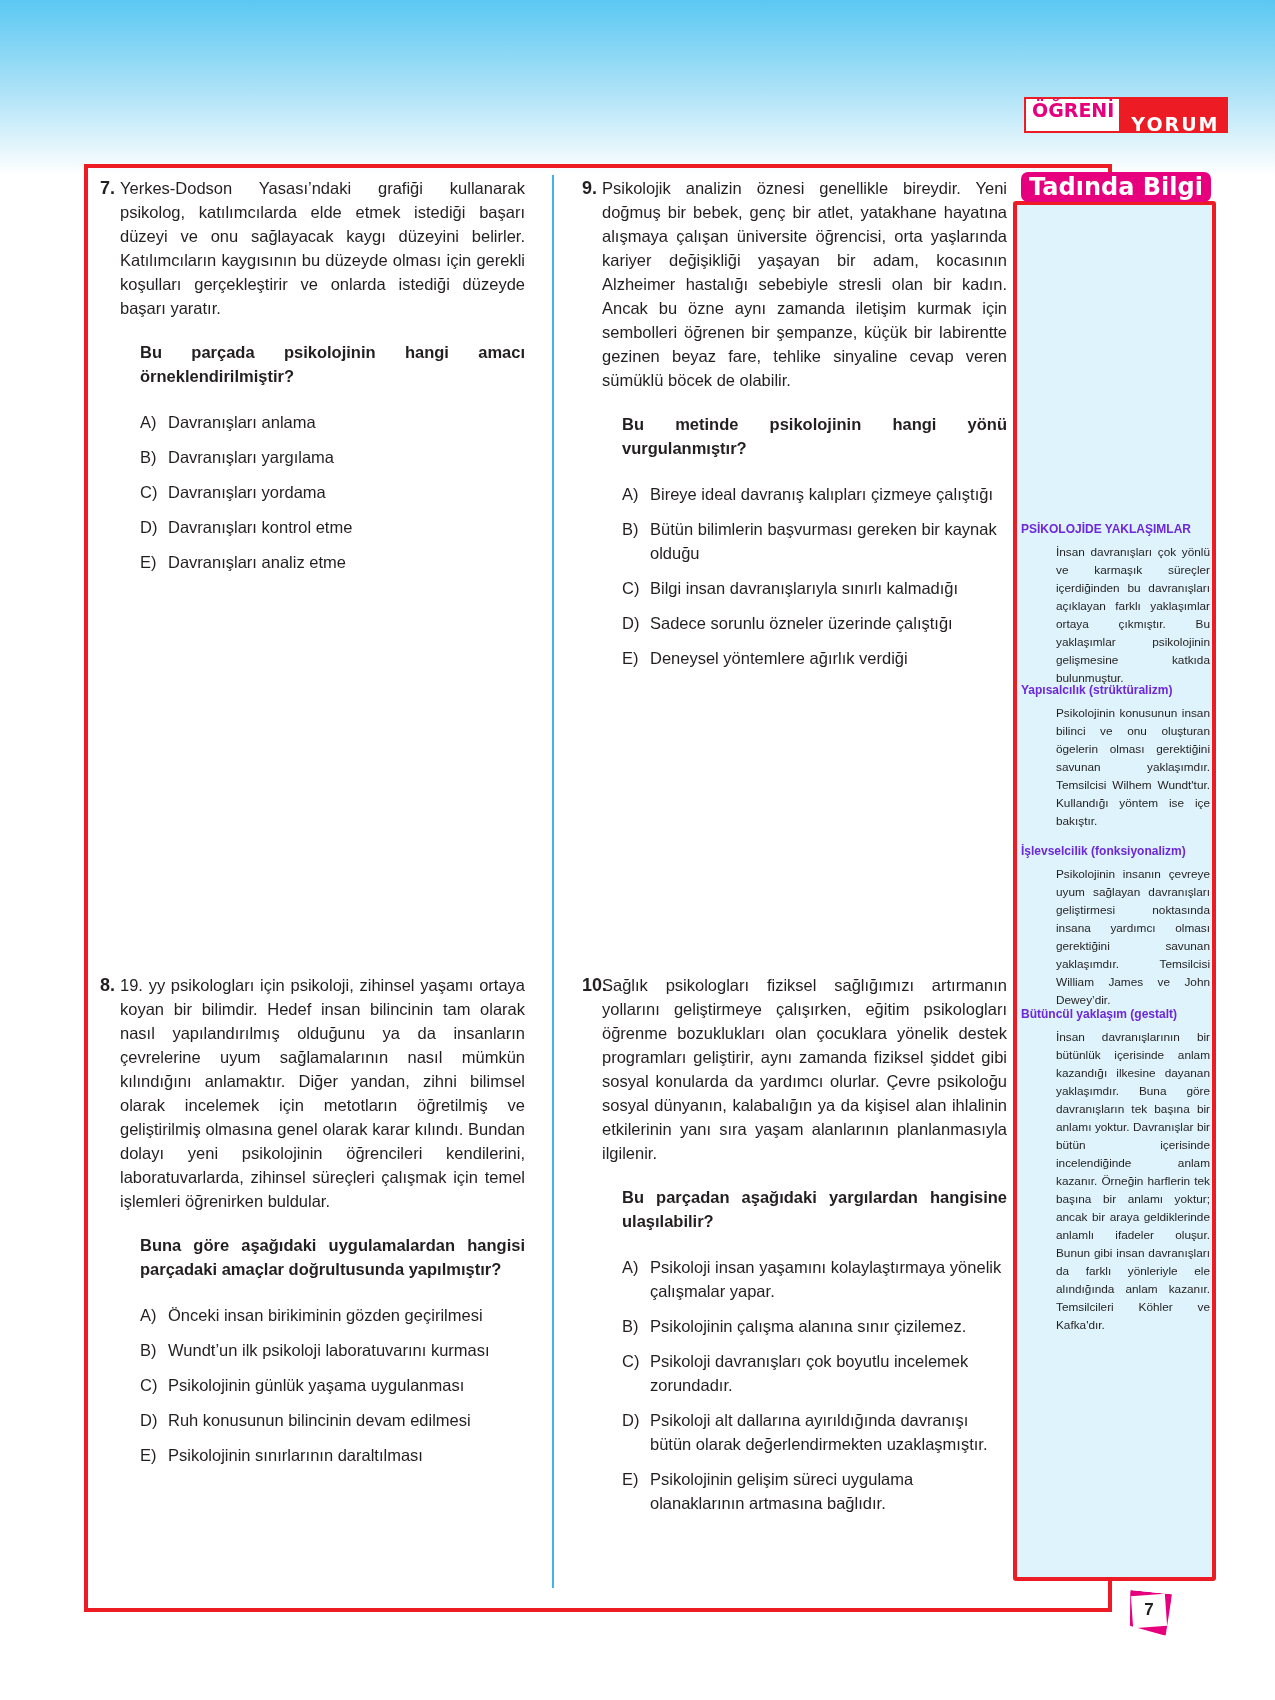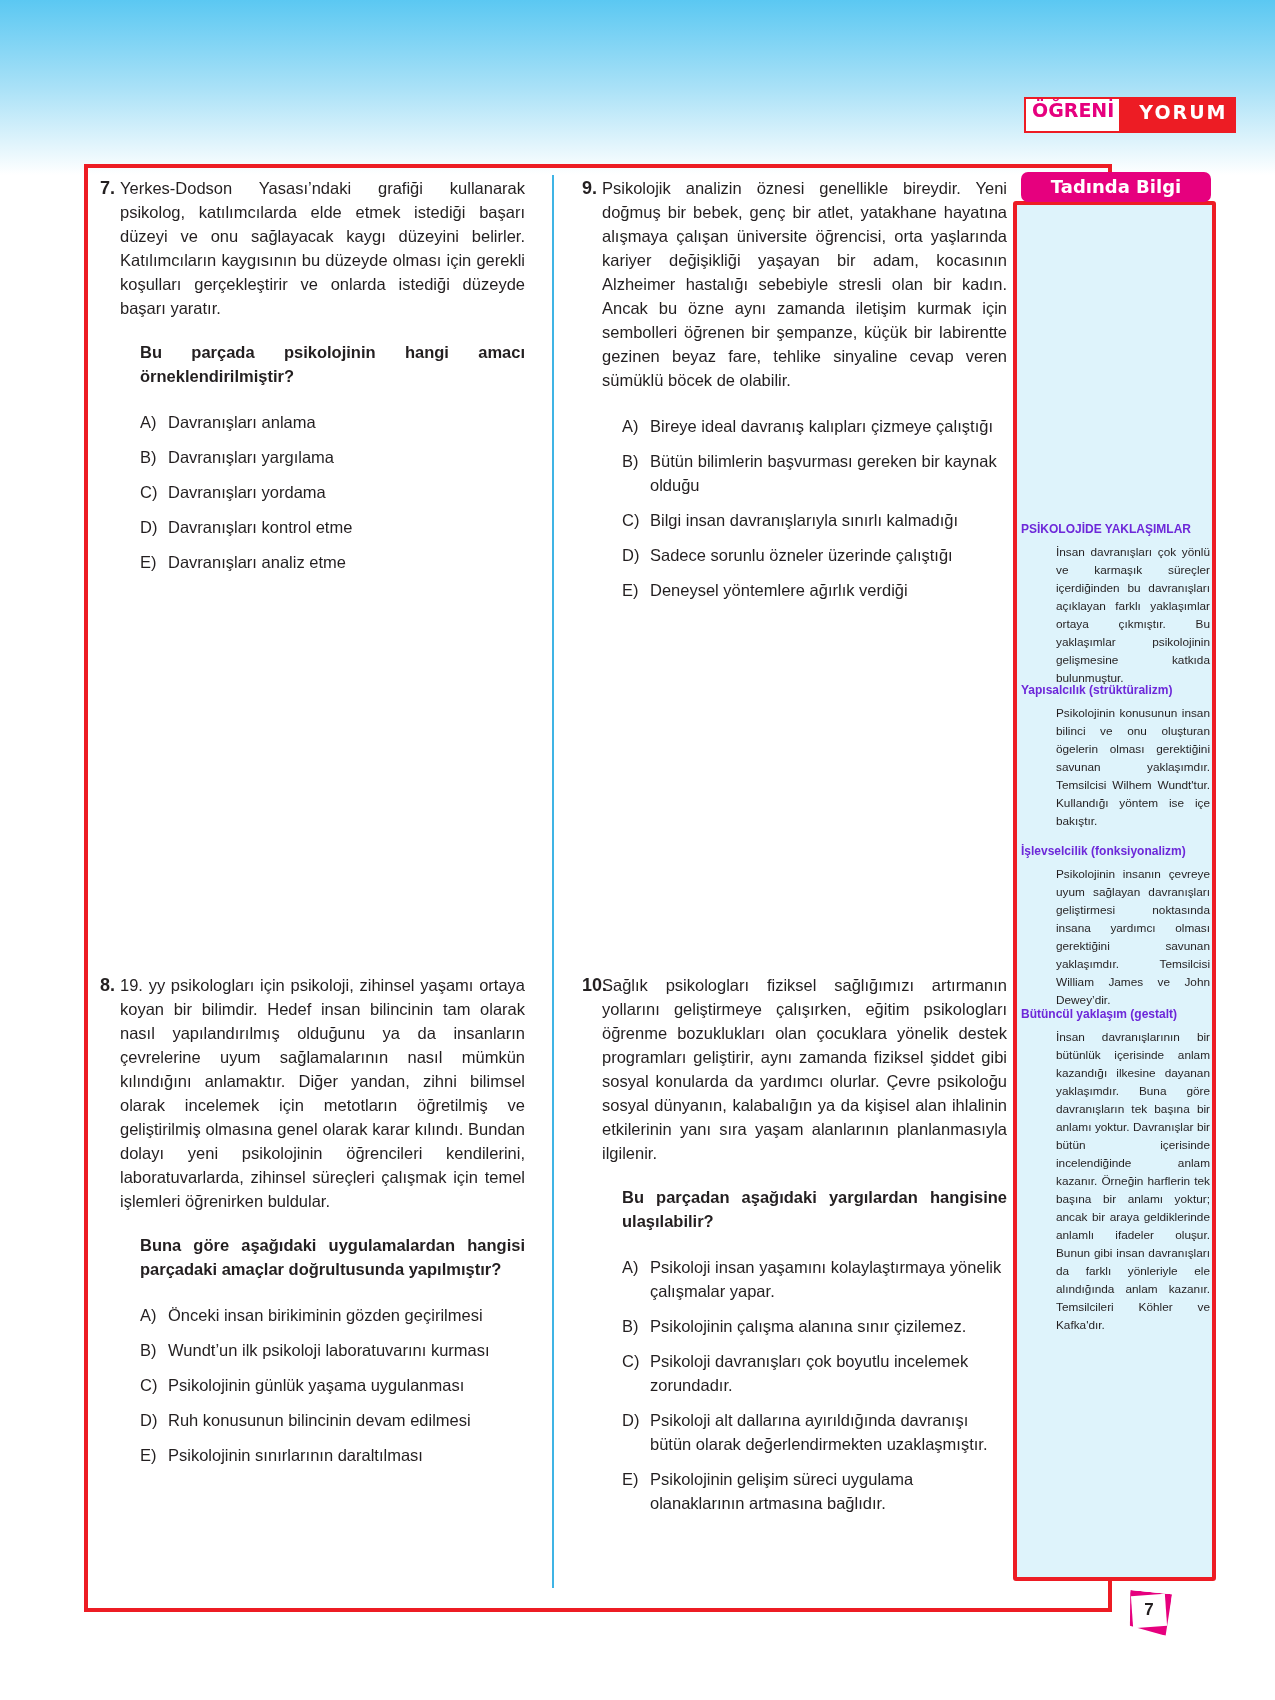--- a/index.html
+++ b/index.html
@@ -12,21 +12,21 @@
   .sky {
     position: absolute; left: 0; top: 0; width: 1275px; height: 175px;
     background: linear-gradient(to bottom, #5bc8f2 0%, #a9e1f7 50%, #ffffff 100%);
   }
   .brand {
     position: absolute; left: 1024px; top: 97px; height: 32px;
     display: flex; border: 2px solid #ed1c24; background: #ed1c24;
     font-family: "DejaVu Sans", sans-serif; font-weight: bold; font-size: 19px;
   }
   .brand .b1 { background: #fff; color: #e6007e; padding: 0 5px 0 6px; letter-spacing: 0px; }
-  .brand .b2 { color: #fff; padding: 2px 6px 0 20px; letter-spacing: 2px; }
+  .brand .b2 { color: #fff; padding: 2px 6px 0 12px; letter-spacing: 2px; margin-top: 12px; }
 
   .frame {
     position: absolute; left: 84px; top: 164px; width: 1026px; height: 1448px;
     border: 4px solid #ed1c24; border-right: none; box-sizing: border-box;
   }
   .frame-right {
     position: absolute; left: 1108px; top: 164px; width: 4px; height: 36px; background: #ed1c24;
   }
   .frame-right2 {
     position: absolute; left: 1108px; top: 1580px; width: 4px; height: 32px; background: #ed1c24;
@@ -40,21 +40,21 @@
   .q .body { margin-left: 20px; text-align: justify; }
   .q .stem { margin-left: 40px; margin-top: 20px; font-weight: bold; text-align: justify; }
   .q .opts { margin-left: 40px; margin-top: 20px; }
   .q .opt { display: flex; margin-bottom: 11px; }
   .q .opt .l { width: 28px; flex: none; }
   .q .opt .t { flex: 1; }
 
   .side-head {
     position: absolute; left: 1021px; top: 172px; width: 190px; height: 30px;
     background: #e6007e; border-radius: 7px;
-    color: #fff; font-family: "DejaVu Sans", sans-serif; font-weight: bold; font-size: 18px;
+    color: #fff; font-family: "DejaVu Sans", sans-serif; font-weight: bold; font-size: 24px;
     text-align: center; line-height: 30px;
   }
   .side {
     position: absolute; left: 1013px; top: 201px; width: 203px; height: 1380px;
     border: 4px solid #ed1c24; border-radius: 3px; background: #def3fb; box-sizing: border-box;
   }
   .side-sec { position: absolute; left: 1021px; width: 189px; font-size: 11.8px; line-height: 18px; color: #231f20; }
   .side-sec .h { color: #6d28d9; font-weight: bold; font-size: 12px; margin-bottom: 5px; }
   .side-sec .p { text-align: justify; margin-left: 35px; }
 
@@ -132,20 +132,21 @@
     <div class="opt">
         <span class="l">E)</span>
         <span class="t">Psikolojinin sınırlarının daraltılması</span>
       </div>
   </div>
 </div>
 
 <div class="q" style="left:582px; top:176px; width:425px;">
   <span class="num">9.</span>
   <div class="body">Psikolojik analizin öznesi genellikle bireydir. Yeni doğmuş bir bebek, genç bir atlet, yatakhane hayatına alışmaya çalışan üniversite öğrencisi, orta yaşlarında kariyer değişikliği yaşayan bir adam, kocasının Alzheimer hastalığı sebebiyle stresli olan bir kadın. Ancak bu özne aynı zamanda iletişim kurmak için sembolleri öğrenen bir şempanze, küçük bir labirentte gezinen beyaz fare, tehlike sinyaline cevap veren sümüklü böcek de olabilir.</div>
+  <div class="stem">Bu metinde psikolojinin hangi yönü vurgulanmıştır?</div>
   <div class="opts" style="margin-top:22px;">
     <div class="opt">
         <span class="l">A)</span>
         <span class="t">Bireye ideal davranış kalıpları çizmeye çalıştığı</span>
       </div>
     <div class="opt">
         <span class="l">B)</span>
         <span class="t">Bütün bilimlerin başvurması gereken bir kaynak olduğu</span>
       </div>
     <div class="opt">

